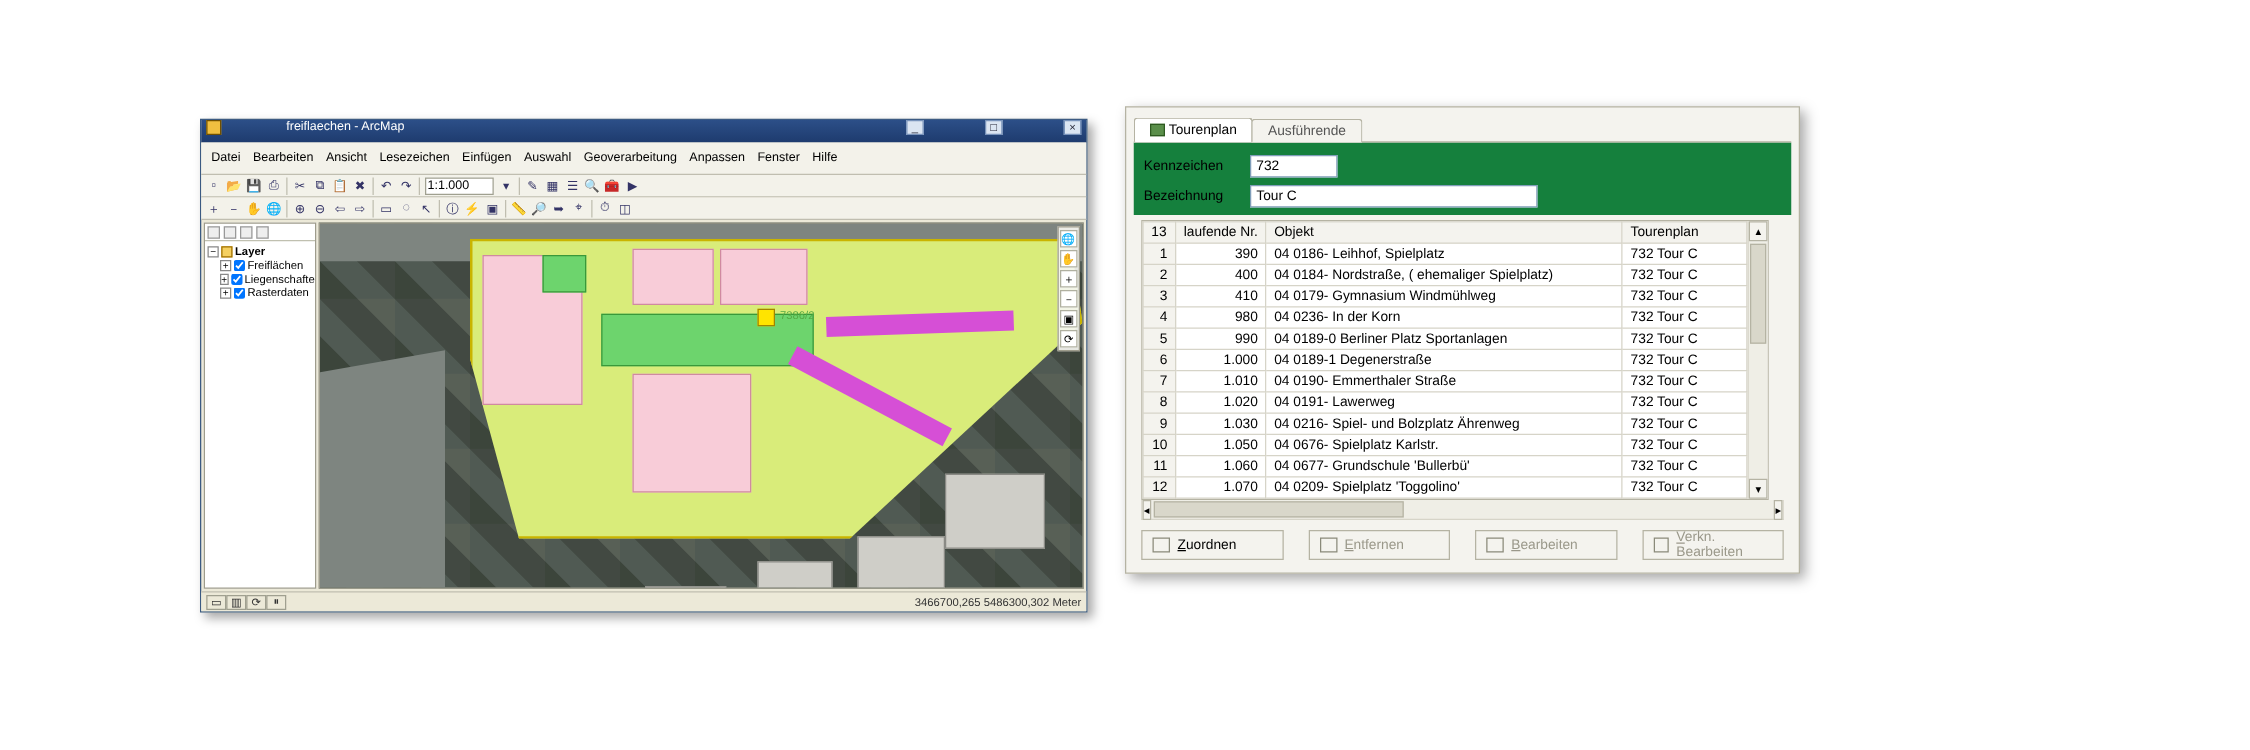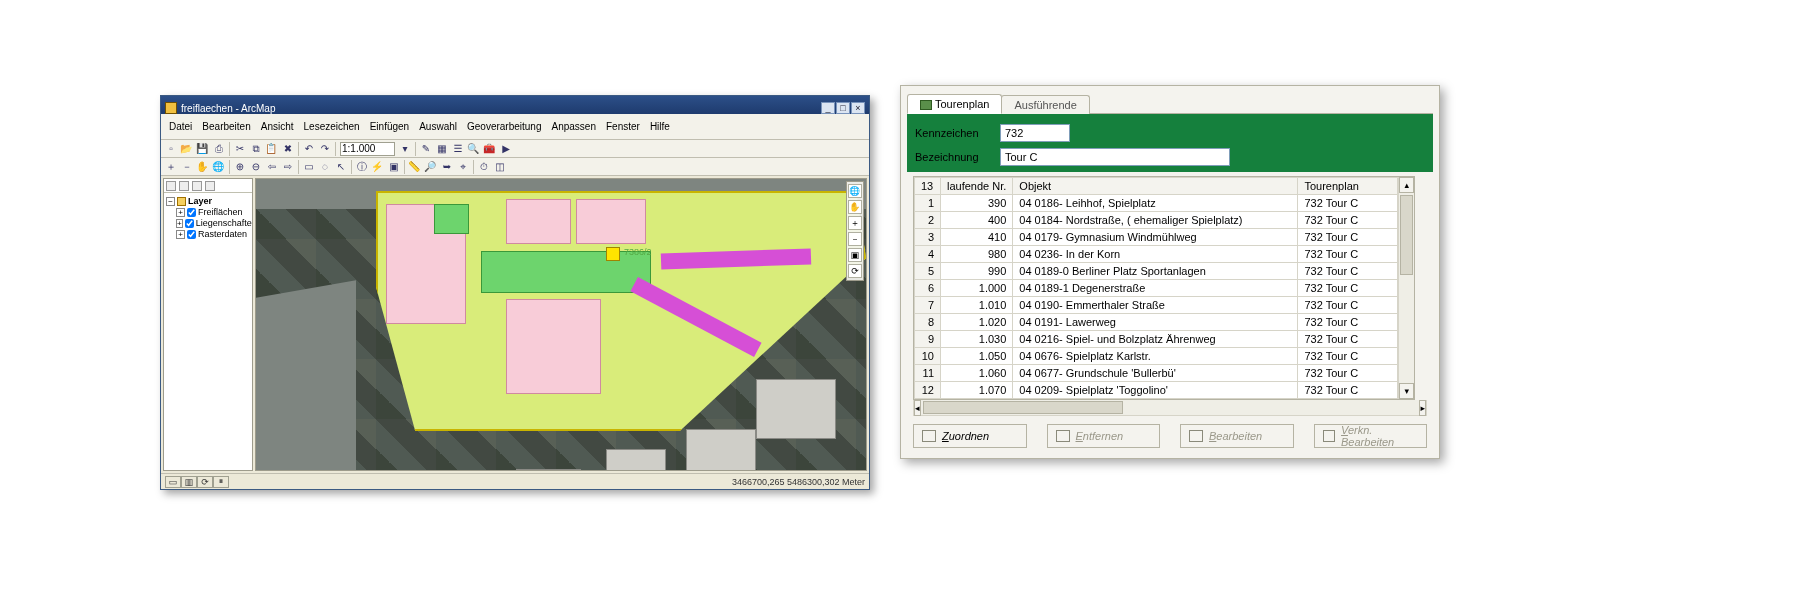--- a/index.html
+++ b/index.html
@@ -22,23 +22,24 @@
     box-shadow: 4px 4px 8px rgba(0,0,0,.35);
     background: #ece9d8;
     display: flex;
     flex-direction: column;
   }
   .titlebar {
     height: 18px;
     background: linear-gradient(#2c4f88,#1e3b6e);
     color: #fff;
     display: flex;
-    align-items: flex-end;
+    align-items: flex-start;
     padding: 0 4px;
     font-size: 10px;
+    gap: 48px;
   }
   .titlebar .app-icon { width:12px;height:12px;background:#f0c040;border:1px solid #705000;margin-right:4px; }
   .titlebar .title { flex: 1; }
   .titlebar .wbtn { width:14px;height:12px;background:#dbe5f2;border:1px solid #7893bb;margin-left:1px;display:flex;align-items:center;justify-content:center;color:#223;font-size:9px;line-height:1;}
   .menubar {
     height: 26px;
     background: #f3f2ea;
     display: flex;
     align-items: center;
     gap: 2px;
@@ -133,21 +134,21 @@
   table.grid td.num{text-align:right;width:70px;}
   table.grid td.obj{}
   table.grid td.tp{width:100px;}
   .vscroll{width:16px;background:#efeee6;border-left:1px solid #d6d4c8;display:flex;flex-direction:column;}
   .sbtn{height:16px;border:1px solid #b5b3a3;background:#f4f3ee;display:flex;align-items:center;justify-content:center;font-size:9px;}
   .sbar{flex:1;position:relative;}
   .thumb{position:absolute;left:1px;right:1px;top:2px;height:80px;background:#d9d7ca;border:1px solid #b5b3a3;}
   .hscroll{height:16px;margin:0 6px;display:flex;background:#efeee6;border:1px solid #d6d4c8;border-top:none;}
   .hsbar{flex:1;position:relative;}
   .hthumb{position:absolute;top:1px;bottom:1px;left:2px;width:200px;background:#d9d7ca;border:1px solid #b5b3a3;}
-  .btn-row{display:flex;gap:20px;padding:8px 6px 0 6px;font-style:italic;}
+  .btn-row{display:flex;gap:20px;padding:8px 6px 0 6px;}
   .btn{flex:1;height:24px;border:1px solid #b5b3a3;background:#f4f3ee;display:flex;align-items:center;gap:6px;padding:0 8px;font-size:11px;color:#000;}
   .btn.disabled{color:#9a988a;}
   .btn .bico{width:14px;height:12px;border:1px solid #8a8a7a;display:inline-block;}
   .btn .ul{text-decoration:underline;}
 </style>
 </head>
 <body>
 
 <div class="arcmap-window">
   <div class="titlebar">

